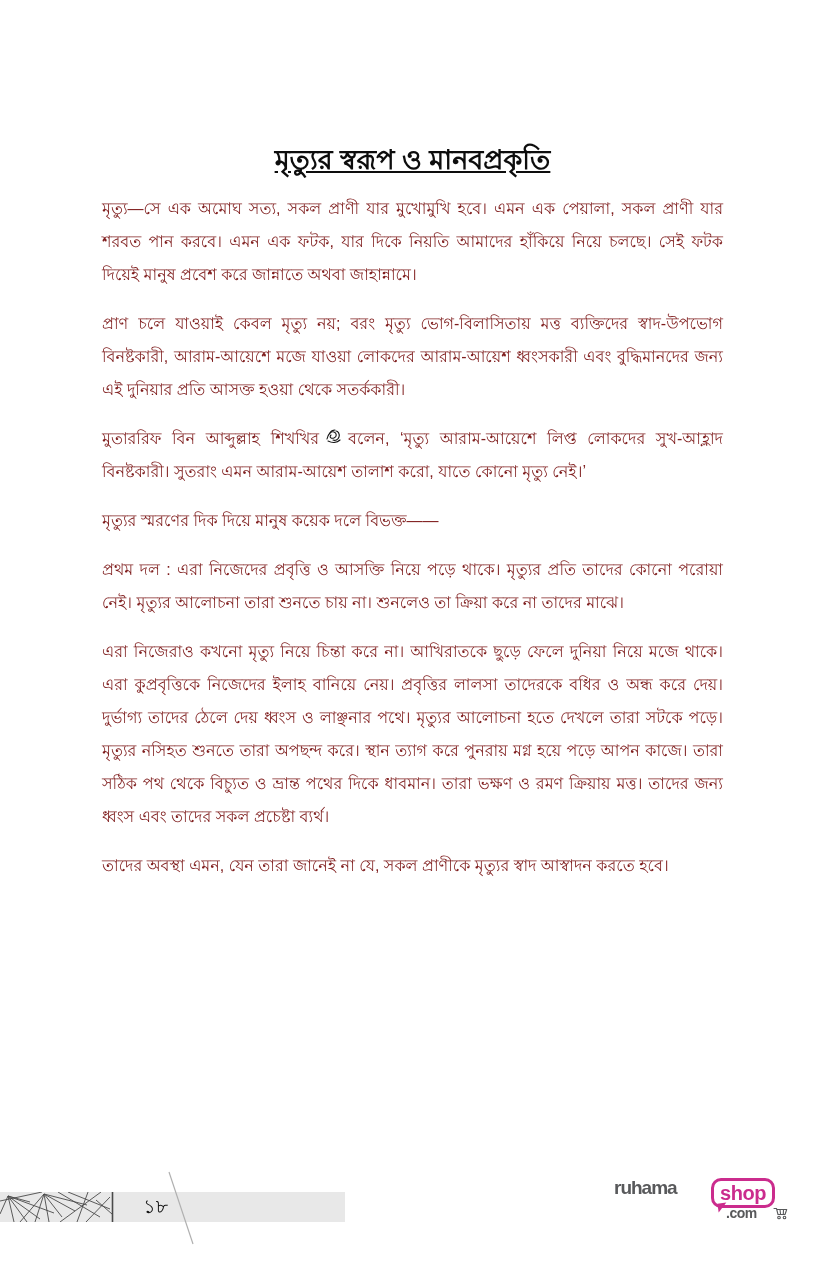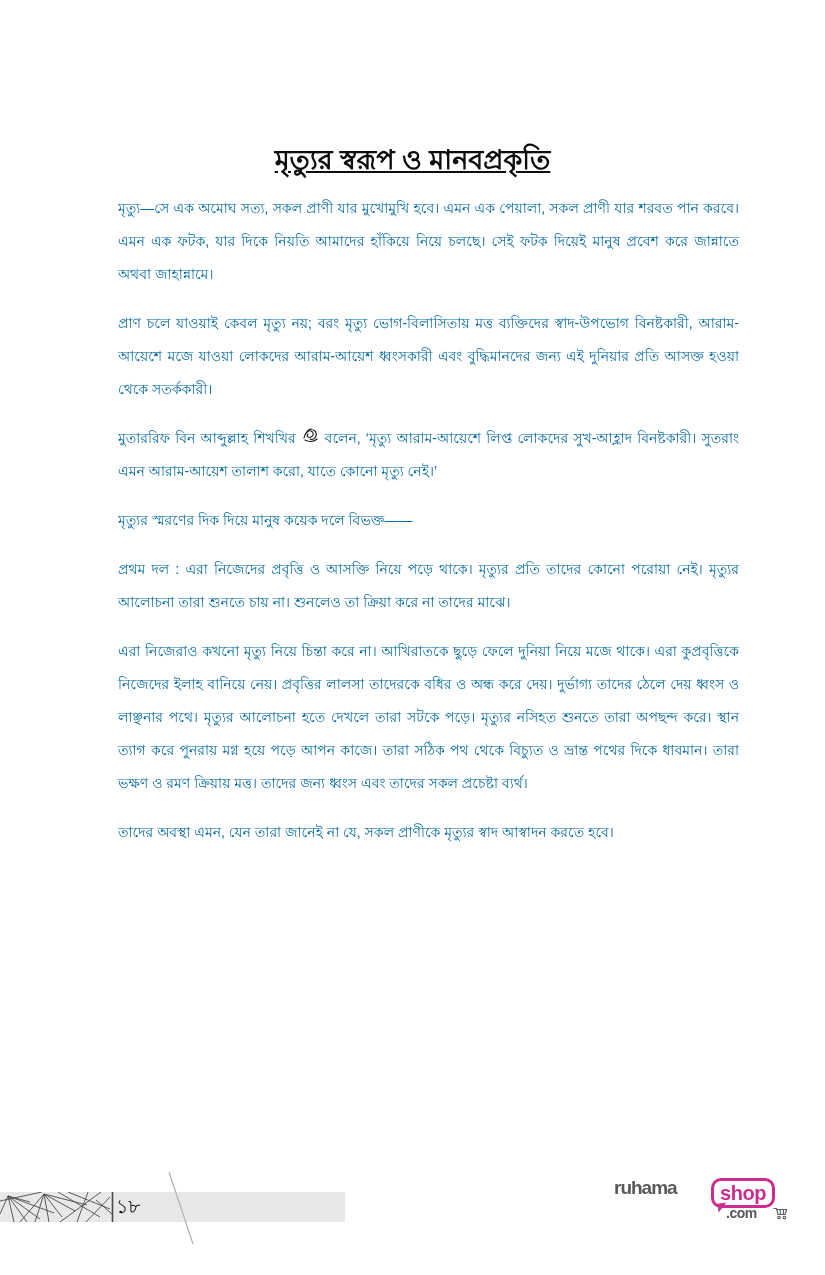--- a/index.html
+++ b/index.html
@@ -6,34 +6,34 @@
   .page{
     position:relative;width:825px;height:1275px;background:#ffffff;
     font-family:"Liberation Sans","DejaVu Sans",sans-serif;overflow:hidden;
   }
   .chapter-title{
     position:absolute;top:139px;left:0;right:0;margin:0;
     text-align:center;font-size:27px;font-weight:bold;color:#0d0d0d;text-decoration:underline;
   }
   .text-block{
     position:absolute;top:192px;left:102px;width:621px;
-    font-size:14px;line-height:33px;color:#0369a1;
-    text-align:justify;text-align-last:left;margin-left:16px;
+    font-size:16px;line-height:33px;color:#7f1d1d;
+    text-align:justify;text-align-last:left;
   }
   .text-block p{margin:0 0 16px 0;}
   .honorific{display:inline-block;margin:0 6px;vertical-align:baseline;}
   
   .footer-bar{
     position:absolute;left:0;top:1192px;width:345px;height:30px;
     background:#e8e8e8;
   }
   .footer-pattern{position:absolute;left:0;top:0;width:114px;height:30px;}
   .page-number{
     position:absolute;left:116px;top:0;width:52px;height:30px;
-    line-height:30px;text-align:left;font-size:19px;color:#111;
+    line-height:30px;text-align:right;font-size:19px;color:#111;
   }
   .footer-book-title{
     position:absolute;left:196px;top:0;width:142px;height:30px;
     line-height:30px;text-align:center;font-size:20px;color:#111;
   }
   .footer-slash{position:absolute;left:164px;top:1170px;width:34px;height:76px;}
   
   .logo{position:absolute;left:610px;top:1168px;width:190px;height:60px;}
   .logo-brand{
     position:absolute;left:4px;top:9px;font-size:19px;font-weight:bold;

